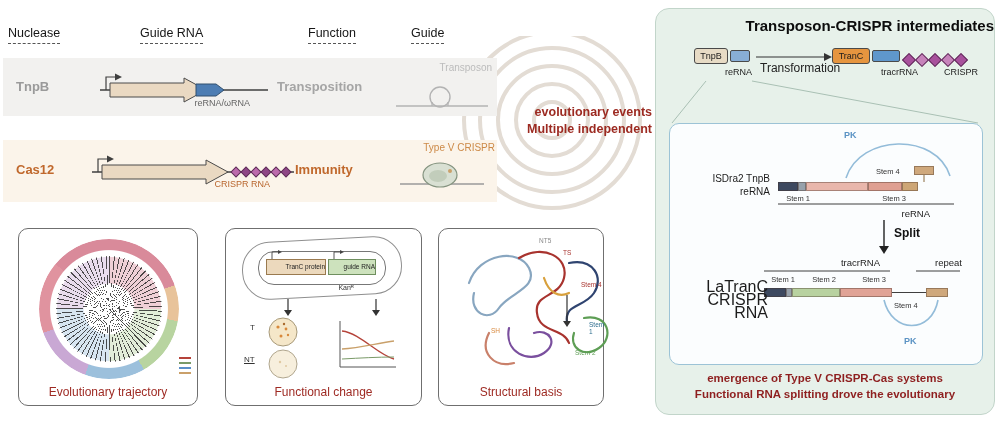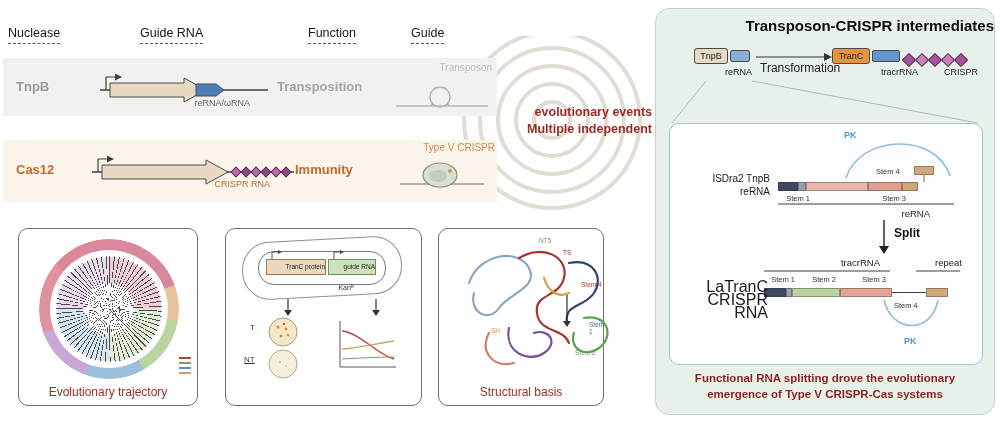--- a/index.html
+++ b/index.html
@@ -163,20 +163,21 @@
       <circle cx="17" cy="17" r="14" fill="#f7efdd" stroke="#b0a68e" stroke-width="1"></circle>
       <circle cx="14" cy="15" r="1.2" fill="#e0c9a0"></circle>
         <circle cx="20" cy="19" r="1" fill="#e0c9a0"></circle>
     </svg>
     <svg class="abs" style="left:104px;top:86px;" width="72" height="64">
       <path d="M10,6 V52 H66" stroke="#555" stroke-width="1" fill="none"></path>
       <path d="M12,16 C30,18 48,40 64,44" stroke="#b5433a" stroke-width="1.3" fill="none"></path>
       <path d="M12,34 C30,33 48,28 64,26" stroke="#c9a06a" stroke-width="1.3" fill="none"></path>
       <path d="M12,44 C30,43 48,42 64,42" stroke="#7a9a68" stroke-width="1" fill="none"></path>
     </svg>
+    <div class="cap">Functional change</div>
   </div>
 
   <div class="card" style="left:438px;width:166px;">
     <svg class="abs" style="left:10px;top:4px;" width="172" height="146">
       <g fill="none" stroke-width="2.2" stroke-linecap="round">
         <path d="M20,50 C30,20 70,15 80,35 C90,55 60,60 50,75 C40,90 20,80 25,60" stroke="#88a6c0"></path>
         <path d="M70,25 C95,10 120,25 115,45 C110,65 85,60 88,80 C90,100 115,95 120,110" stroke="#a8332e"></path>
         <path d="M120,30 C145,25 155,45 145,60 C135,75 115,70 118,90" stroke="#2f4470"></path>
         <path d="M135,85 C160,80 165,105 150,115 C135,125 120,115 125,100" stroke="#5e9e55"></path>
         <path d="M60,95 C55,120 80,130 95,120 C110,110 100,95 85,100" stroke="#7a4f9e"></path>
@@ -268,18 +269,18 @@
       <span class="stemlbl" style="left:224px;top:177px;">Stem 4</span>
       <span class="pk" style="left:234px;top:212px;">PK</span>
 
       <div class="abs ctr" style="left:2px;top:156px;width:96px;font-size:16px;line-height:13px;color:#1c1c1c;">
         <div>LaTranC</div>
         <div>CRISPR RNA</div>
       </div>
     </div>
 
     <div class="abs" style="left:0;right:0;top:362px;">
+      <div class="redcap">emergence of Type V CRISPR-Cas systems</div>
       <div class="redcap">Functional RNA splitting drove the evolutionary</div>
-      <div class="redcap">emergence of Type V CRISPR-Cas systems</div>
     </div>
   </div>
 
 </div>
 
 </body></html>

